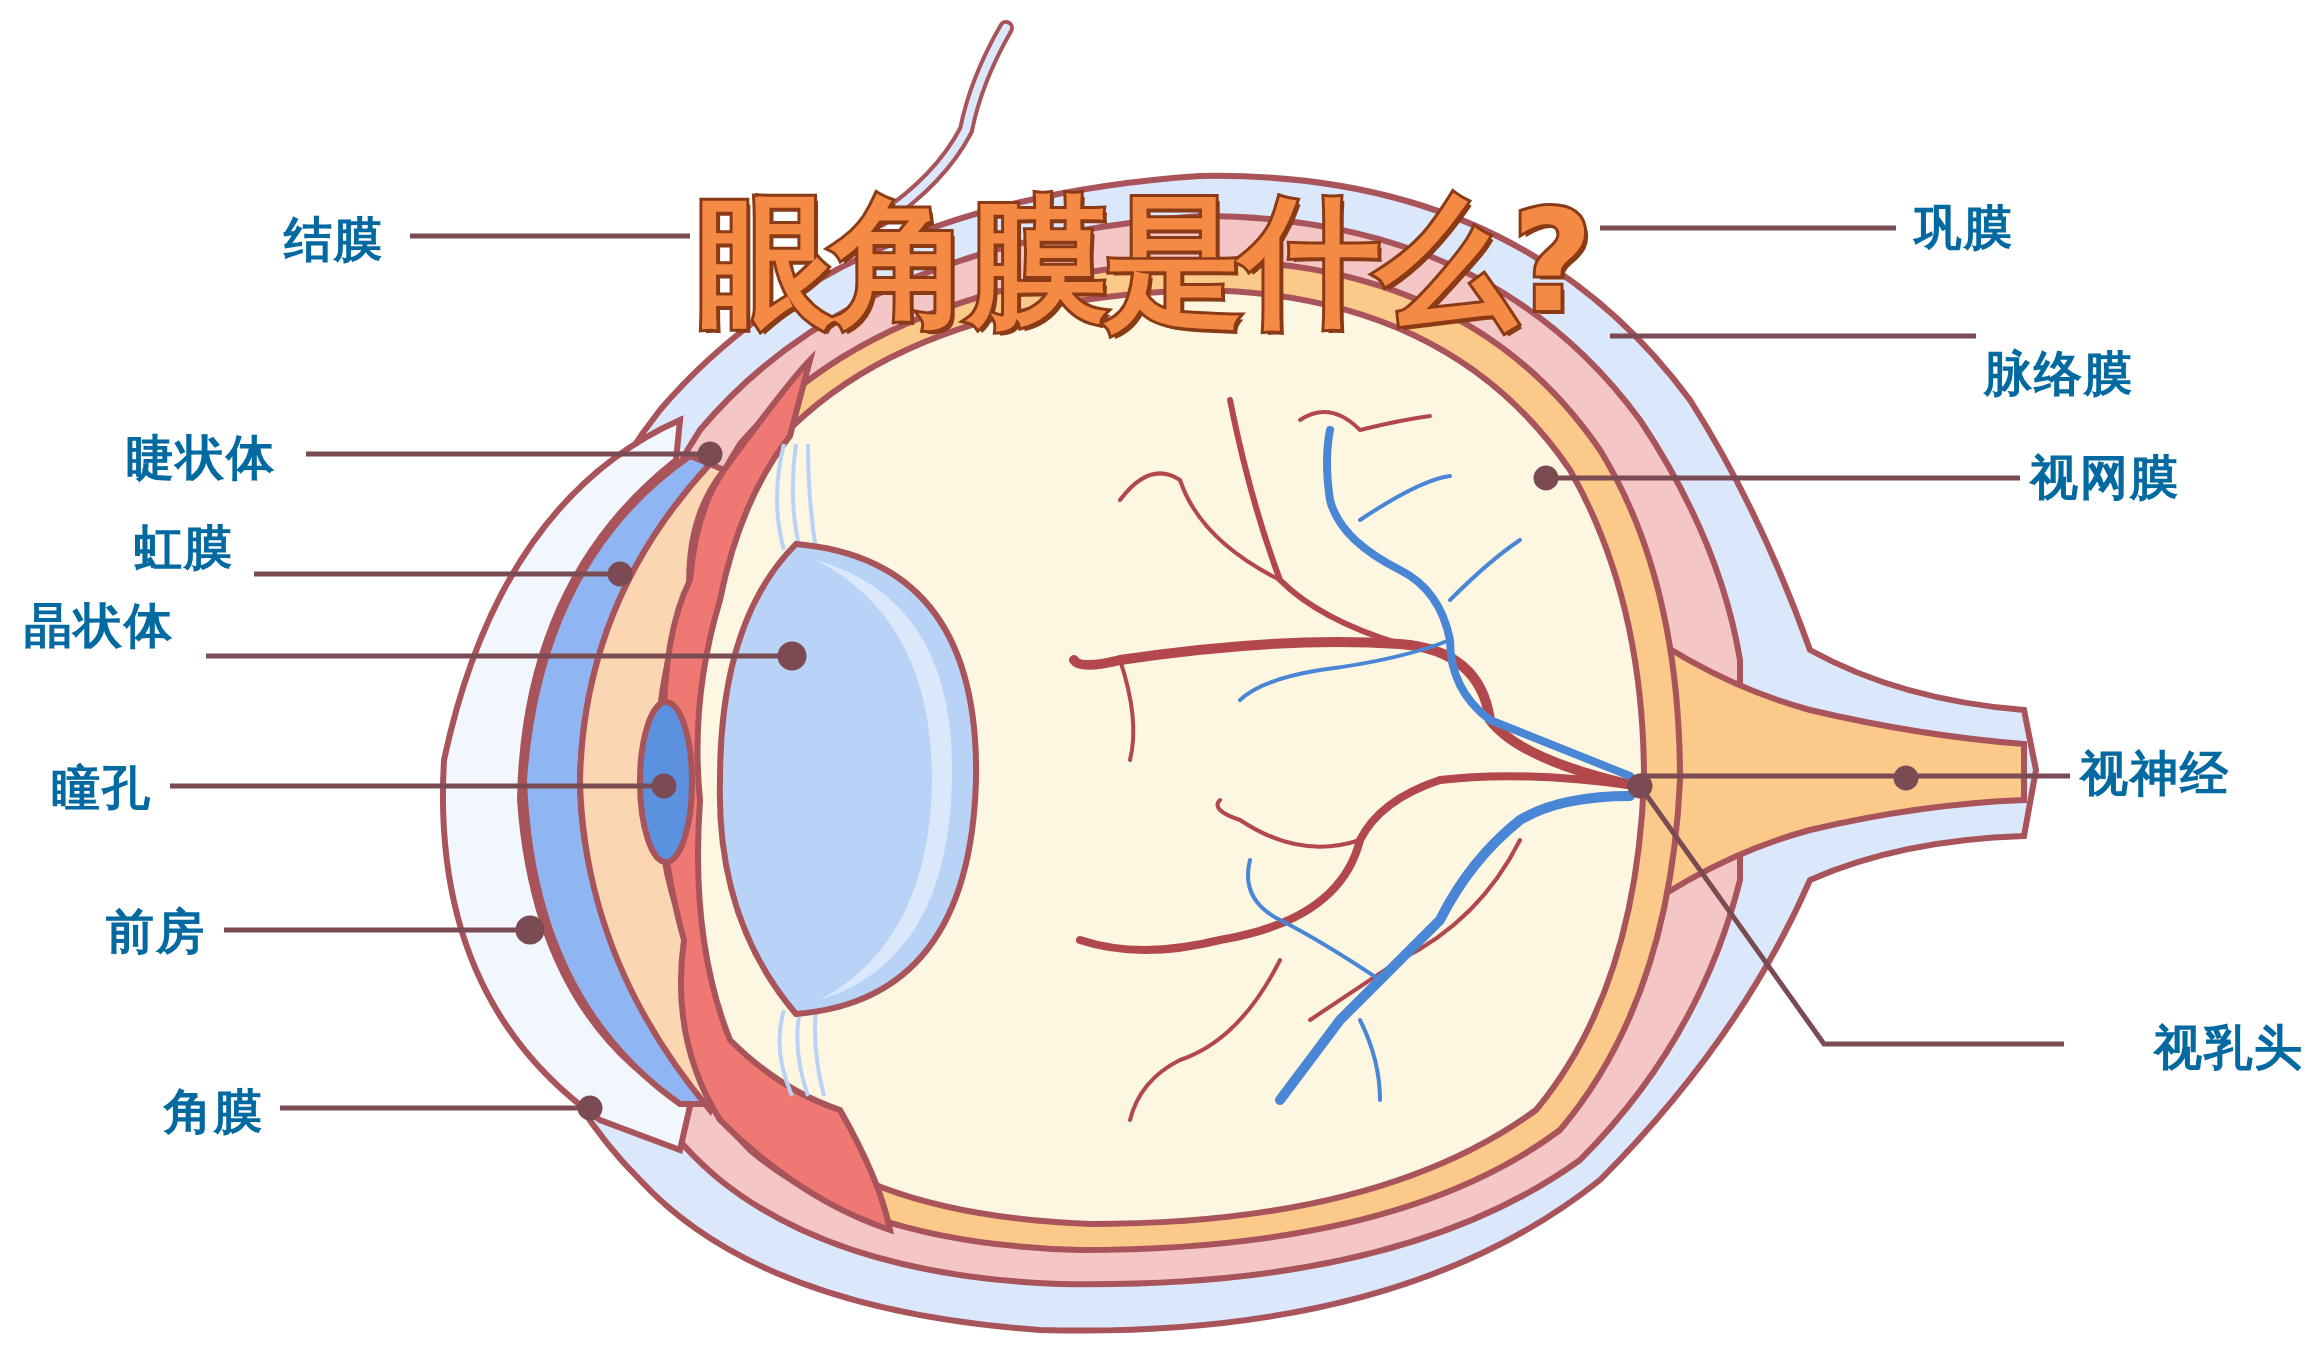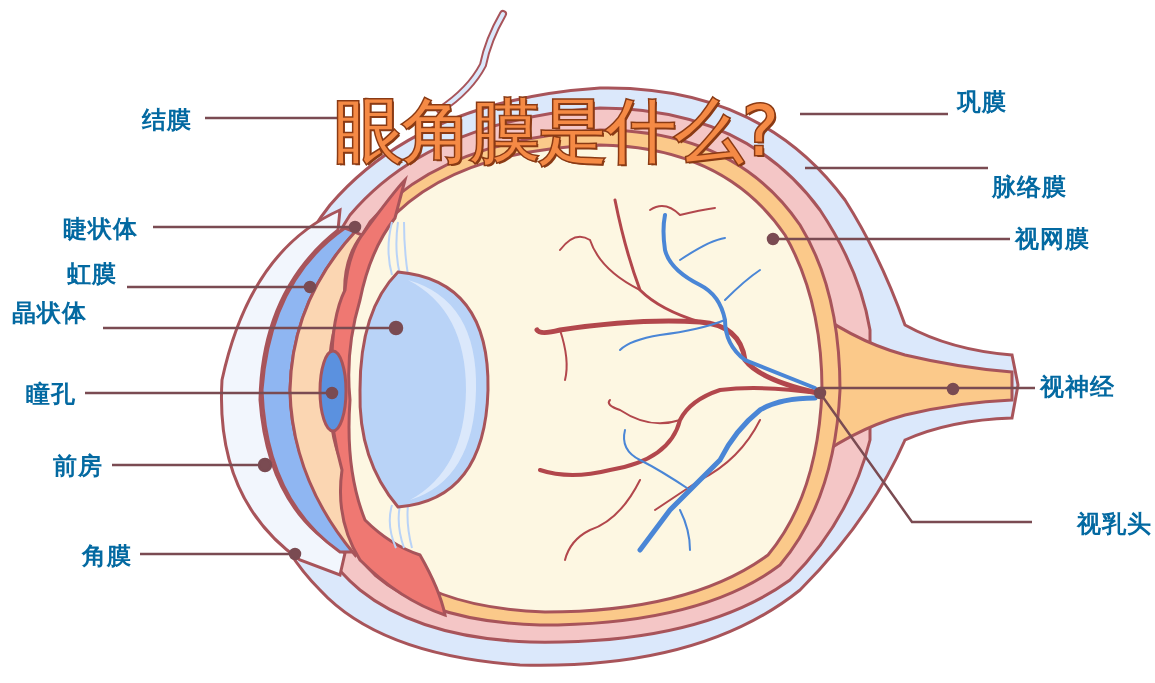--- a/index.html
+++ b/index.html
@@ -1,19 +1,19 @@
 <!DOCTYPE html>
 <html><head>
 <meta charset="utf-8">
 <style>
   html, body { margin:0; padding:0; background:#ffffff; }
   body { width:1155px; height:683px; position:relative; overflow:hidden; font-family:"DejaVu Sans", sans-serif; }
   #stage { position:absolute; left:0; top:0; width:1155px; height:683px; }
   .lbl { position:absolute; font-family:"DejaVu Sans", sans-serif; font-size:24px; font-weight:bold; color:#0369a1; white-space:nowrap; line-height:1; letter-spacing:1px; }
-  .title { position:absolute; left:334px; top:96px; font-family:"DejaVu Sans", sans-serif; font-weight:normal; font-size:70px; color:#f58a45; letter-spacing:-2px; line-height:1; white-space:nowrap;
+  .title { position:absolute; left:348px; top:96px; font-family:"DejaVu Sans", sans-serif; font-weight:bold; font-size:70px; color:#f58a45; letter-spacing:-2px; line-height:1; white-space:nowrap;
     -webkit-text-stroke:3px #8a3a14; paint-order: stroke fill; text-shadow: 2px 2px 0 #8a3a14; }
 </style>
 </head>
 <body>
 
 <div id="stage">
   <svg width="1155" height="683" viewBox="0 0 1155 683">
 
     <path d="M440 110 Q470 90 483 65 Q488 40 503 14" fill="none" stroke="#a8545a" stroke-width="8" stroke-linecap="round"></path>
     <path d="M440 110 Q470 90 483 65 Q488 40 503 14" fill="none" stroke="#dbe8fb" stroke-width="4" stroke-linecap="round"></path>
@@ -94,18 +94,18 @@
   <div class="title">眼角膜是什么?</div>
 
   <div class="lbl" style="left:142px;top:108px;">结膜</div>
   <div class="lbl" style="left:63px;top:217px;text-align:right;">睫状体</div>
   <div class="lbl" style="left:67px;top:262px;">虹膜</div>
   <div class="lbl" style="left:12px;top:301px;">晶状体</div>
   <div class="lbl" style="left:26px;top:382px;">瞳孔</div>
   <div class="lbl" style="left:53px;top:454px;">前房</div>
   <div class="lbl" style="left:82px;top:544px;">角膜</div>
 
-  <div class="lbl" style="left:957px;top:90px;">巩膜</div>
+  <div class="lbl" style="left:957px;top:102px;">巩膜</div>
   <div class="lbl" style="left:992px;top:156px;margin-top:19px;">脉络膜</div>
   <div class="lbl" style="left:1015px;top:227px;">视网膜</div>
   <div class="lbl" style="left:1040px;top:375px;text-align:right;">视神经</div>
   <div class="lbl" style="left:1038px;top:512px;margin-left:39px;">视乳头</div>
 </div>
 
 </body></html>

